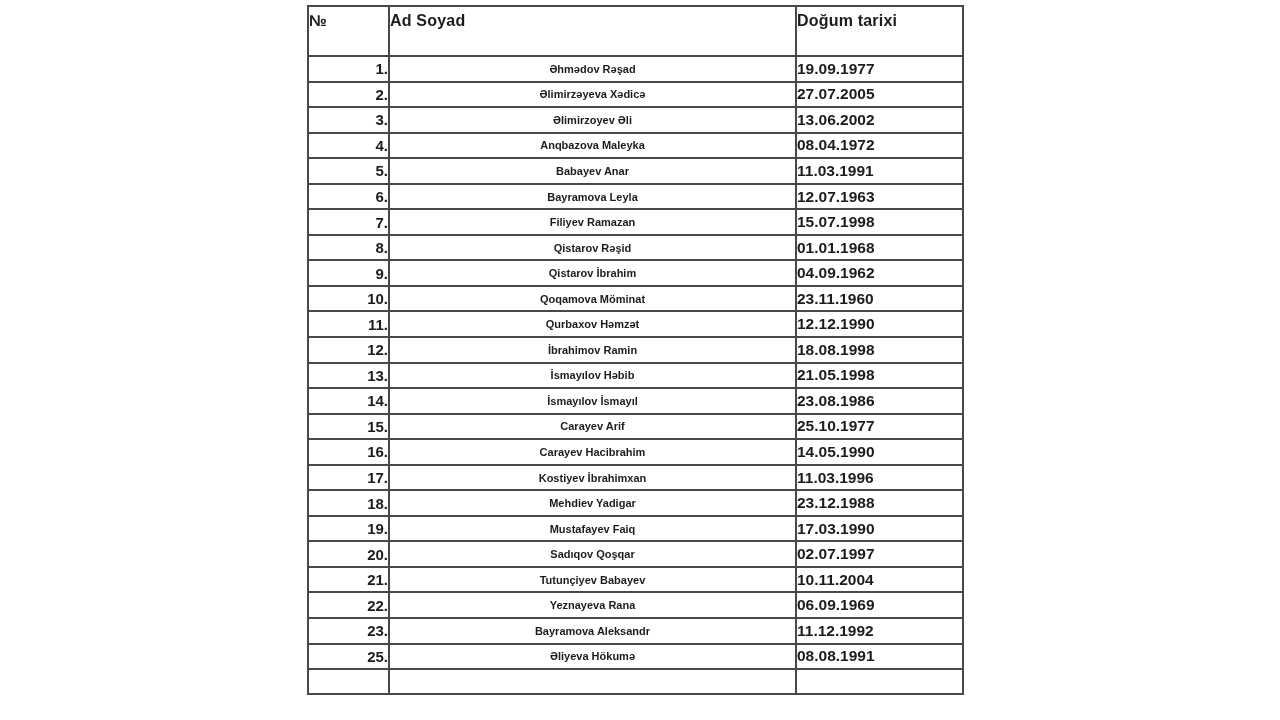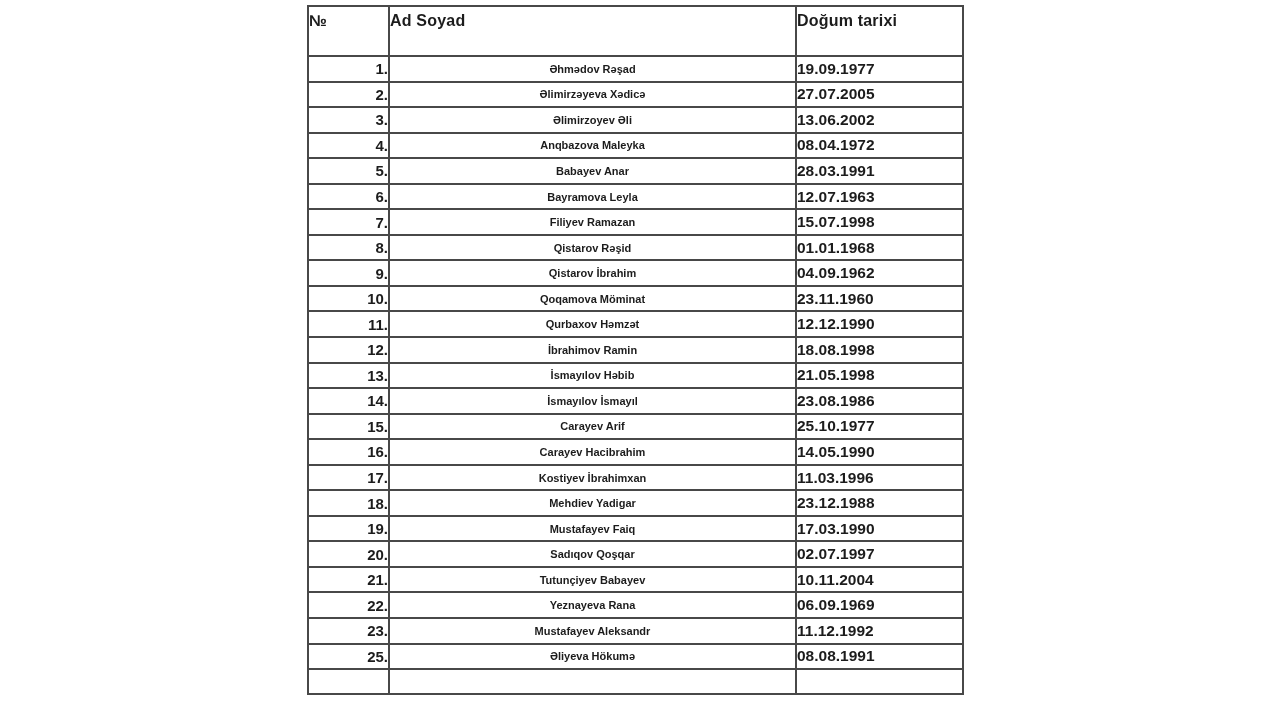--- a/index.html
+++ b/index.html
@@ -104,21 +104,21 @@
         <td class="cell-dob">13.06.2002</td>
       </tr>
         <tr class="data-row" style="">
         <td class="cell-no">4.</td>
         <td class="cell-name">Anqbazova Maleyka</td>
         <td class="cell-dob">08.04.1972</td>
       </tr>
         <tr class="data-row" style="">
         <td class="cell-no">5.</td>
         <td class="cell-name">Babayev Anar</td>
-        <td class="cell-dob">28.03.1991</td>
+        <td class="cell-dob">11.03.1991</td>
       </tr>
         <tr class="data-row" style="">
         <td class="cell-no">6.</td>
         <td class="cell-name">Bayramova Leyla</td>
         <td class="cell-dob">12.07.1963</td>
       </tr>
         <tr class="data-row" style="">
         <td class="cell-no">7.</td>
         <td class="cell-name">Filiyev Ramazan</td>
         <td class="cell-dob">15.07.1998</td>
@@ -193,21 +193,21 @@
         <td class="cell-name">Tutunçiyev Babayev</td>
         <td class="cell-dob">10.11.2004</td>
       </tr>
         <tr class="data-row" style="">
         <td class="cell-no">22.</td>
         <td class="cell-name">Yeznayeva Rana</td>
         <td class="cell-dob">06.09.1969</td>
       </tr>
         <tr class="data-row" style="">
         <td class="cell-no">23.</td>
-        <td class="cell-name">Mustafayev Aleksandr</td>
+        <td class="cell-name">Bayramova Aleksandr</td>
         <td class="cell-dob">11.12.1992</td>
       </tr>
         <tr class="data-row" style="">
         <td class="cell-no">25.</td>
         <td class="cell-name">Əliyeva Hökumə</td>
         <td class="cell-dob">08.08.1991</td>
       </tr>
       </tbody>
     <tfoot>
       <tr class="empty-row">

